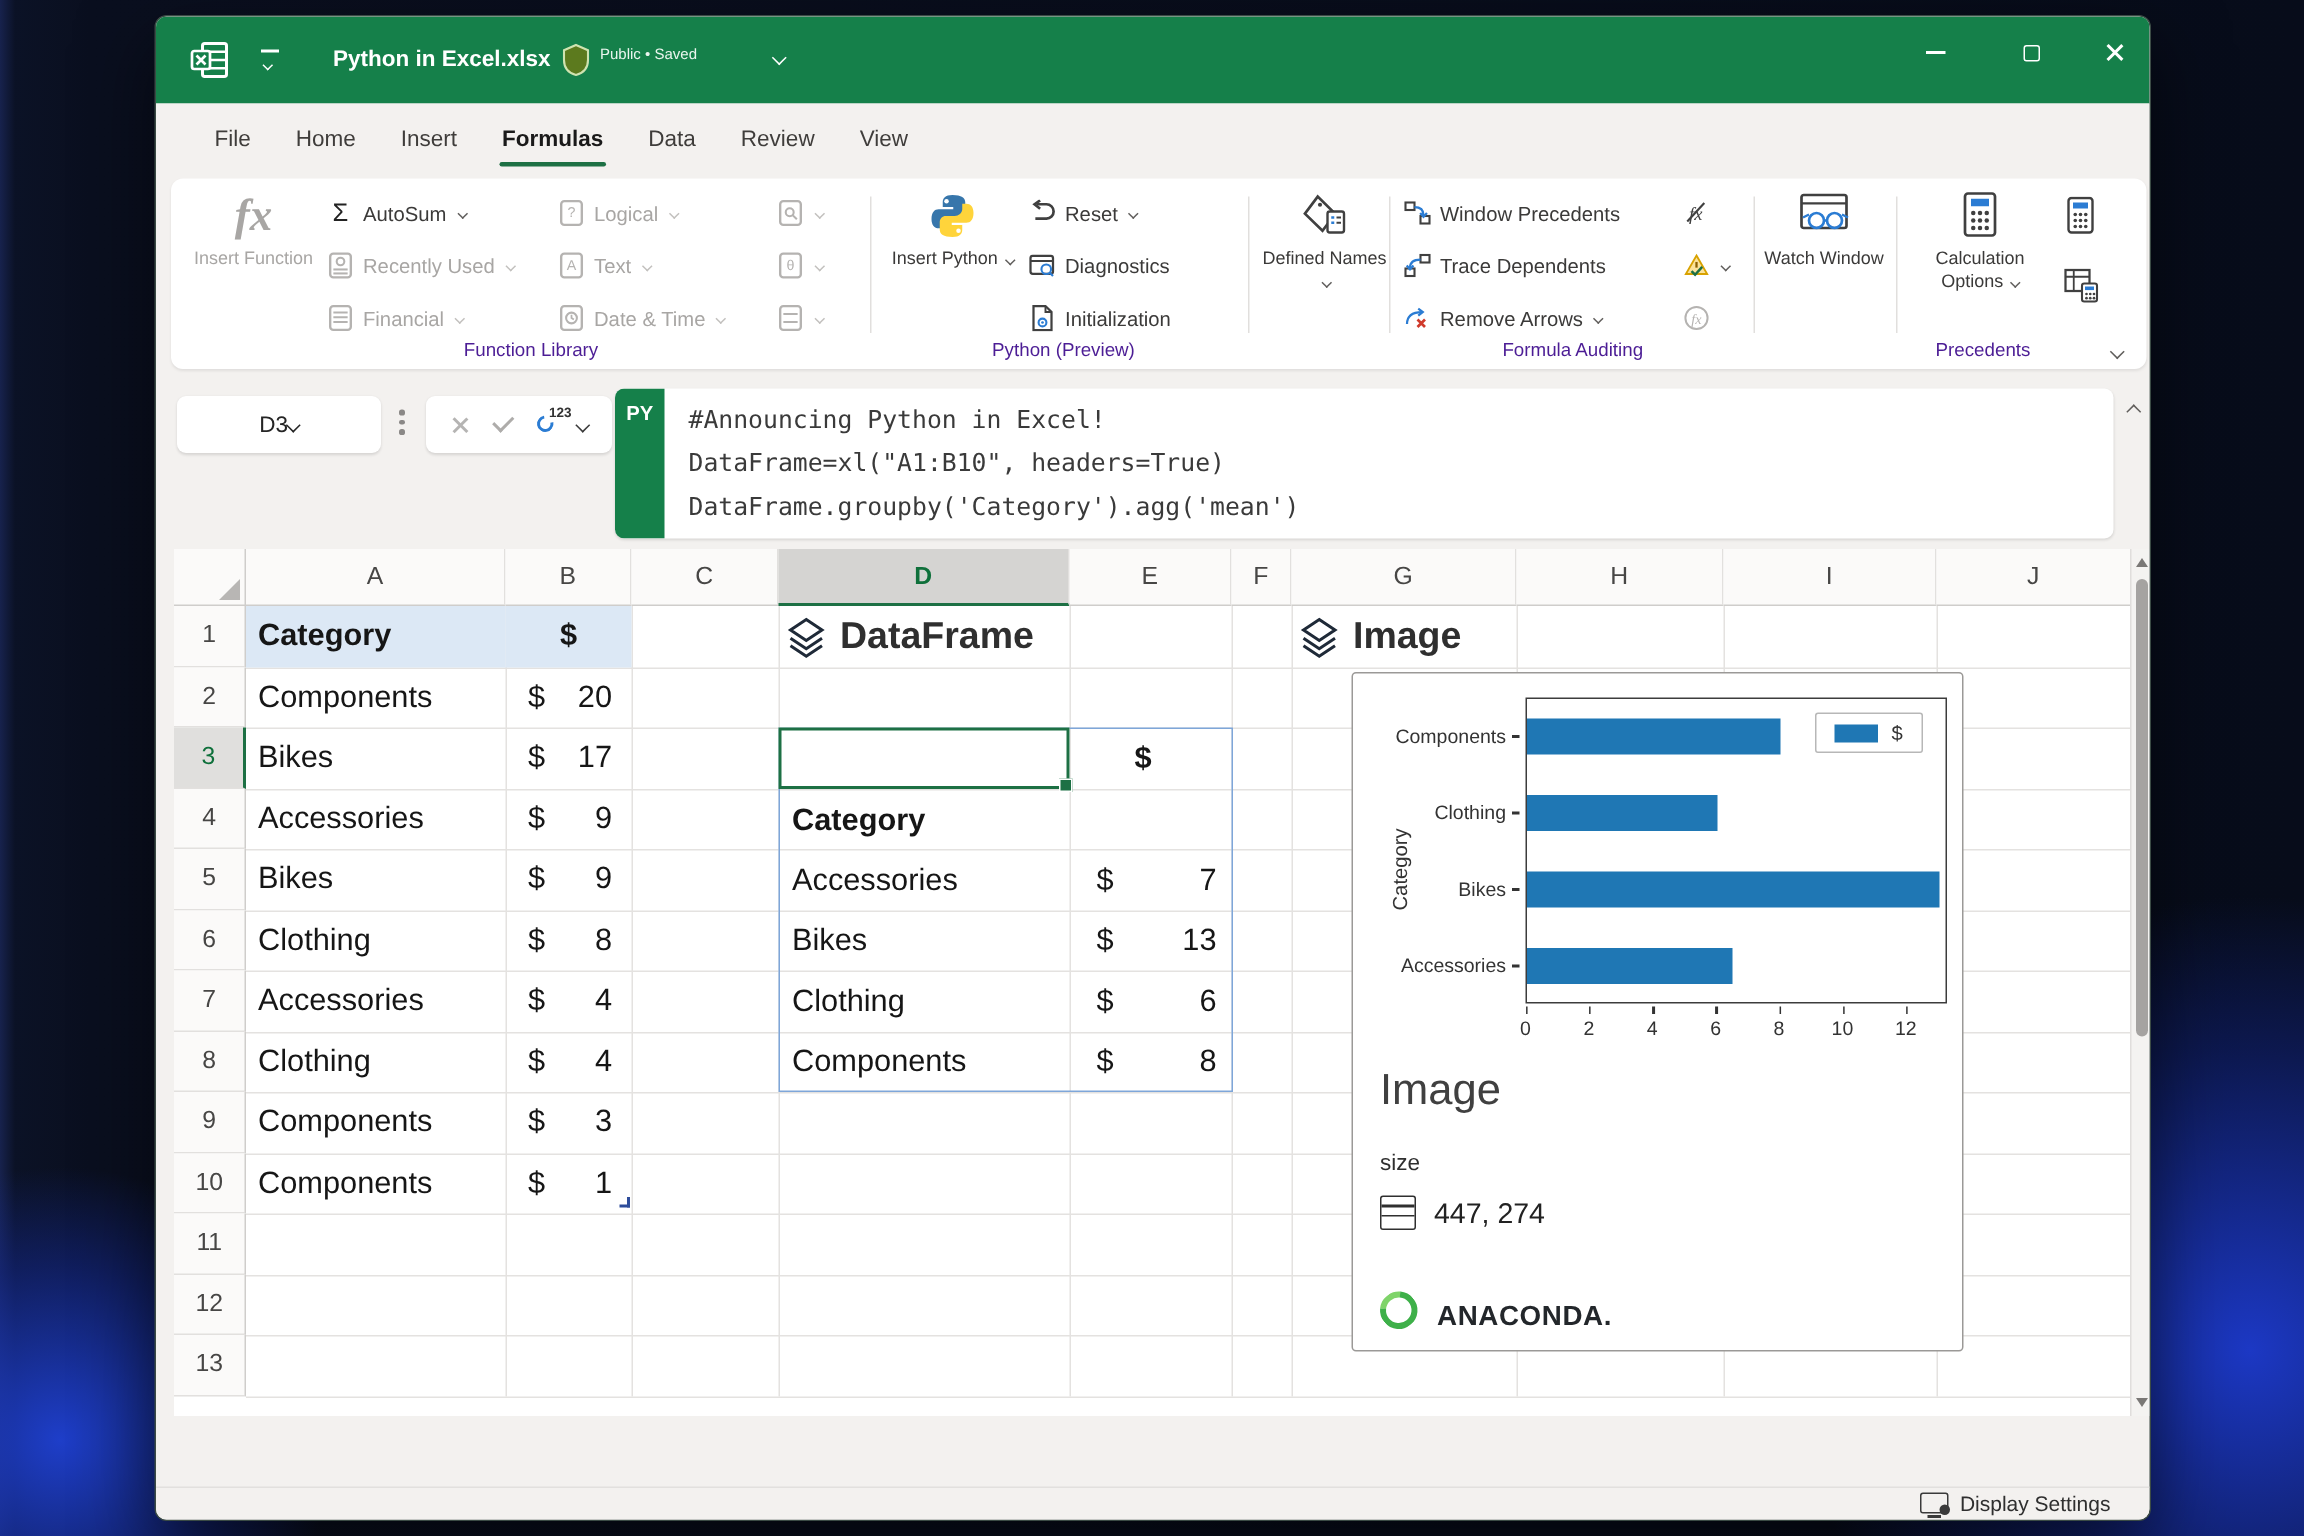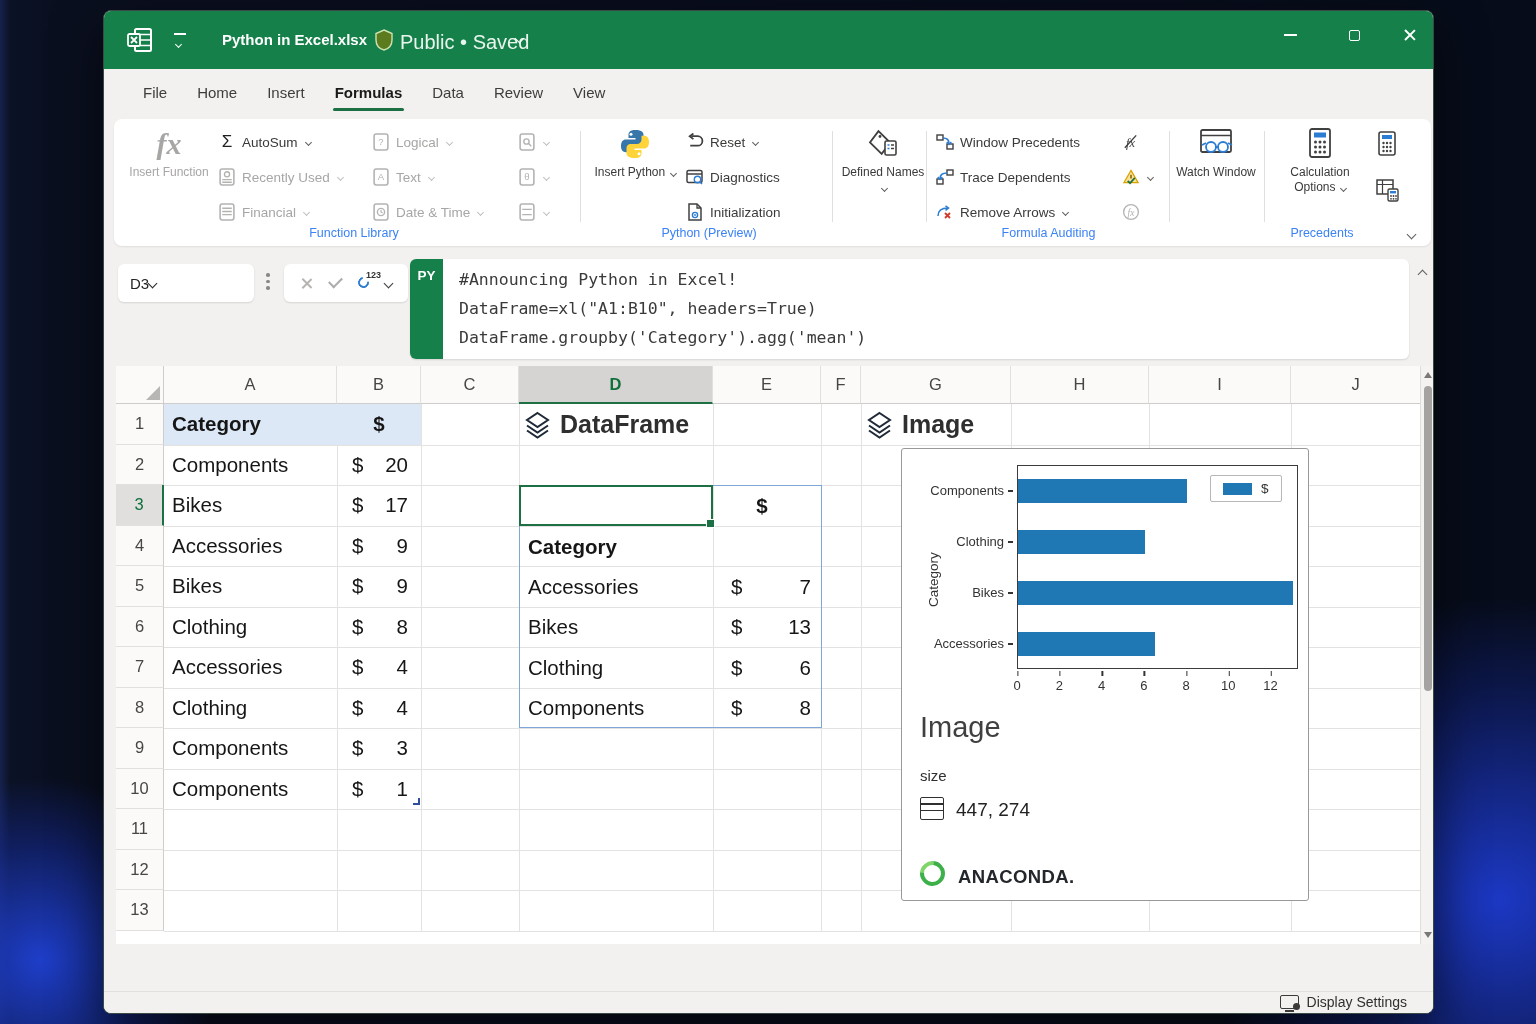--- a/index.html
+++ b/index.html
@@ -15,21 +15,21 @@
   .abs { position:absolute; }
 
   
   .win { position:absolute; left:103px; top:10px; width:1331px; height:1004px;
     background:#f3f1ef; border-radius:8px; overflow:hidden;
     box-shadow:0 18px 50px rgba(0,0,0,.55); border:1px solid #3a4a44; }
 
   
   .titlebar { position:absolute; left:0; top:0; width:100%; height:58px; background:#15804a; color:#fff; }
   .tb-title { position:absolute; left:118px; top:20px; font-size:15px; font-weight:bold; color:#fff; }
-  .tb-meta { position:absolute; left:296px; top:20px; font-size:20px; color:#eaf5ee; }
+  .tb-meta { position:absolute; left:296px; top:20px; font-size:10px; color:#eaf5ee; }
   .winbtn { position:absolute; top:0; width:46px; height:48px; display:flex; align-items:center; justify-content:center; }
   .glyph-min { width:13px; height:2px; background:#fff; }
   .glyph-max { width:11px; height:11px; border:1.6px solid #fff; border-radius:2px; }
   .glyph-close { position:relative; width:14px; height:14px; }
   .glyph-close:before,.glyph-close:after { content:""; position:absolute; left:6px; top:0; width:1.8px; height:14px; background:#fff; }
   .glyph-close:before { transform:rotate(45deg);} .glyph-close:after { transform:rotate(-45deg);}
   .chev { display:inline-block; width:7px; height:7px; border-right:1.7px solid currentColor; border-bottom:1.7px solid currentColor; transform:rotate(45deg); }
   .chev.up { transform:rotate(225deg); }
   .qat { position:absolute; left:70px; top:22px; color:#fff; }
   .qat .bar { width:12px; height:1.8px; background:#fff; margin-bottom:2px;}
@@ -43,36 +43,36 @@
   .mtab.active:after { content:""; position:absolute; left:11px; right:11px; bottom:-2px; height:3px; border-radius:2px; background:#1d7044; }
   .menu-right { position:absolute; right:14px; top:8px; display:flex; align-items:center; gap:12px;margin-top:40px; }
   .btn-comments { display:flex; align-items:center; gap:7px; border:1px solid #8f8d8b; background:#fff; border-radius:4px; height:31px; padding:0 13px; font-size:15px; color:#252525; }
   .btn-share { display:flex; align-items:center; gap:8px; background:#107c41; color:#fff; border-radius:4px; height:31px; padding:0 12px; font-size:15px; font-weight:bold; }
   .btn-share .chev { border-color:#fff; width:6px; height:6px; }
   .btn-catchup { display:flex; align-items:center; gap:7px; background:#ececeb; color:#b3b1af; border-radius:4px; height:31px; padding:0 12px; font-size:15px; }
 
   
   .ribbon { position:absolute; left:0; top:105px; width:100%; height:135px; background:#f3f1ef; }
   .ribbon-card { position:absolute; left:10px; top:3px; width:1317px; height:127px; background:#fff; border-radius:8px; box-shadow:0 1px 2px rgba(0,0,0,.08); }
-  .rgroup-label { position:absolute; font-size:12.5px; color:#3b82f6; text-align:center; bottom:6px; }
+  .rgroup-label { position:absolute; font-size:12.5px; color:#4c1d95; text-align:center; bottom:6px; }
   .rdivider { position:absolute; top:12px; bottom:24px; width:1px; background:#e1dfdd; }
   .bigbtn { position:absolute; top:8px; display:flex; flex-direction:column; align-items:center; gap:4px; width:86px; }
   .bigbtn .blabel { font-size:12px; color:#3b3a39; text-align:center; line-height:1.25; }
   .bigbtn.disabled .blabel { color:#a8a6a4; }
   .smallbtn { position:absolute; height:26px; display:flex; align-items:center; gap:6px; font-size:13.5px; color:#3b3a39; white-space:nowrap; }
   .smallbtn.disabled { color:#a8a6a4; }
   .smallbtn .chev, .bigbtn .chev { width:5px; height:5px; border-width:1.4px; color:#605e5c; margin-left:2px;}
   .smallbtn.disabled .chev { color:#c2c0be; }
   .iconbox { width:18px; height:18px; display:inline-flex; align-items:center; justify-content:center; }
   .fx-it { font-family:"Liberation Serif", serif; font-style:italic; font-weight:bold; }
   .ribbon-collapse { position:absolute; right:16px; bottom:8px; color:#605e5c; }
 
   
   .fbar { position:absolute; left:0; top:240px; width:100%; height:115px; background:#f3f1ef; }
-  .namebox { position:absolute; left:14px; top:13px; width:136px; height:38px; background:#fff; border-radius:6px; box-shadow:0 1px 2px rgba(0,0,0,.12); display:flex; align-items:center; justify-content:flex-start; padding:0 12px; font-size:15px; color:#252525; }
+  .namebox { position:absolute; left:14px; top:13px; width:136px; height:38px; background:#fff; border-radius:6px; box-shadow:0 1px 2px rgba(0,0,0,.12); display:flex; align-items:center; justify-content:center; padding:0 12px; font-size:15px; color:#252525; }
   .fdots { position:absolute; left:162px; top:22px; width:4px; display:flex; flex-direction:column; gap:3px; }
   .fdots i { width:3.5px; height:3.5px; border-radius:50%; background:#8a8886; }
   .fcluster { position:absolute; left:180px; top:13px; width:124px; height:38px; background:#fff; border-radius:6px; box-shadow:0 1px 2px rgba(0,0,0,.12); display:flex; align-items:center; justify-content:space-around; padding:0 8px; }
   .icon-x { position:relative; width:13px; height:13px; opacity:.55;}
   .icon-x:before,.icon-x:after { content:""; position:absolute; left:6px; top:0; width:1.8px; height:13px; background:#7a7876;}
   .icon-x:before{transform:rotate(45deg);} .icon-x:after{transform:rotate(-45deg);}
   .icon-check { width:13px; height:8px; border-left:2px solid #9a9896; border-bottom:2px solid #9a9896; transform:rotate(-45deg); opacity:.8; margin-top:-4px;}
   .icon-py123 { position:relative; color:#2b7cd3; font-size:9px; font-weight:bold; }
   .icon-py123 .arrow { width:11px; height:11px; border:2px solid #2b7cd3; border-top-color:transparent; border-radius:50%; display:inline-block; transform:rotate(35deg); }
   .icon-py123 .sup { position:absolute; top:-7px; left:8px; color:#333; }

